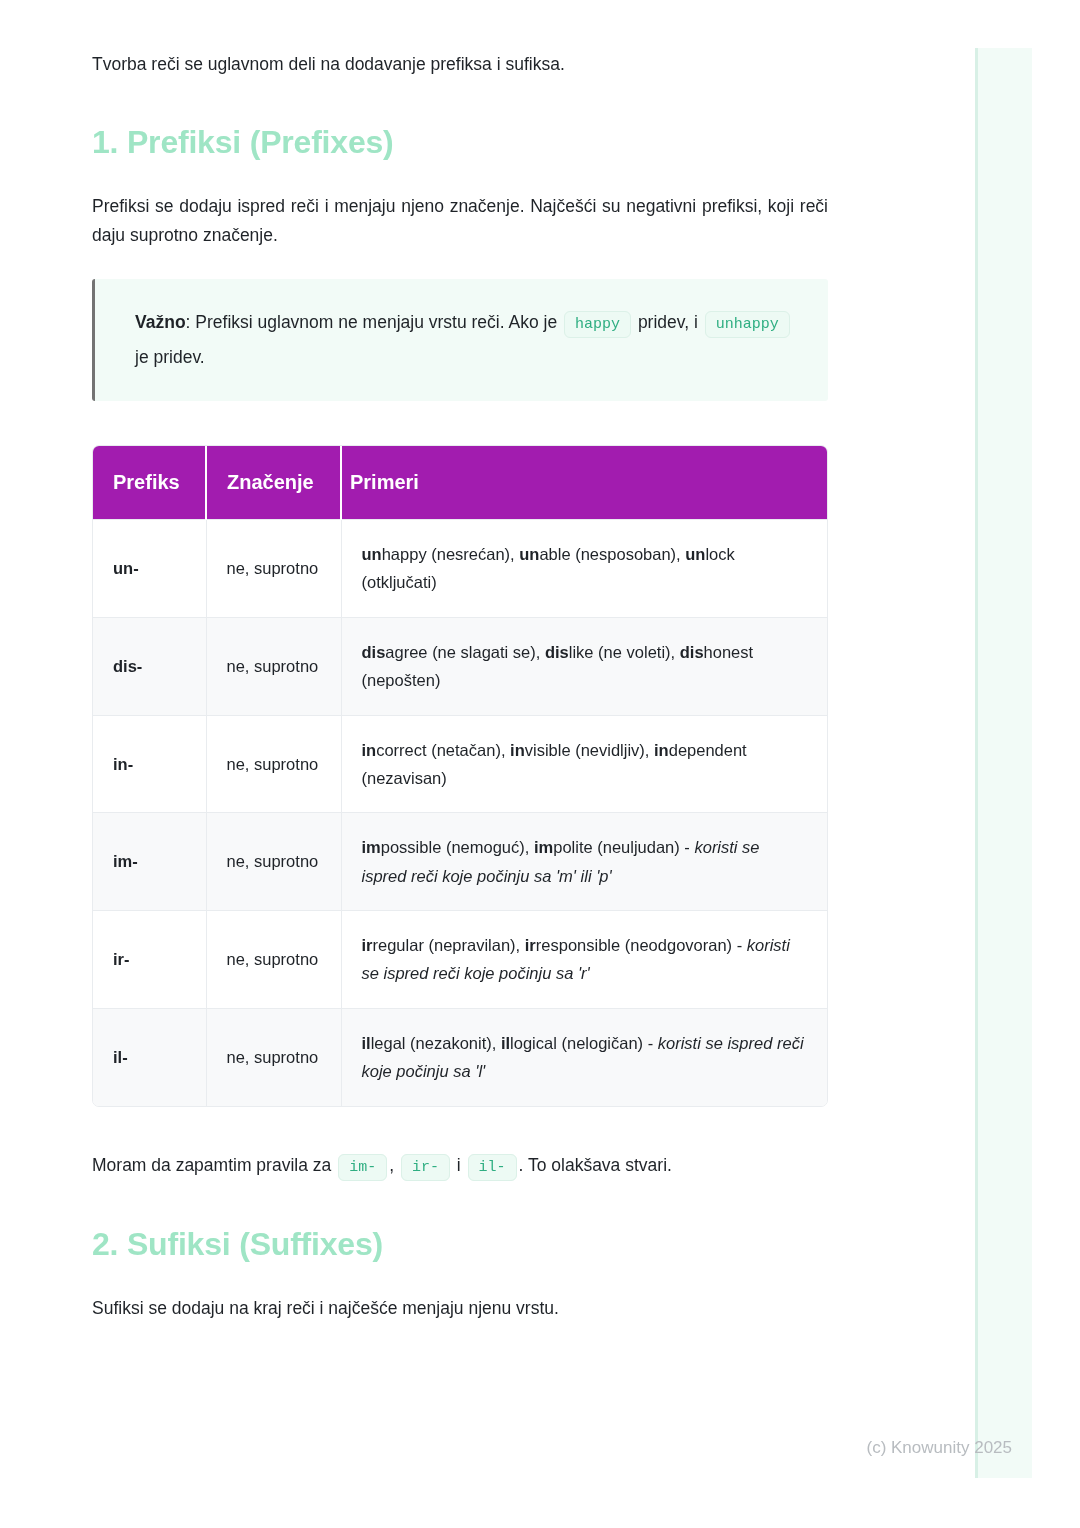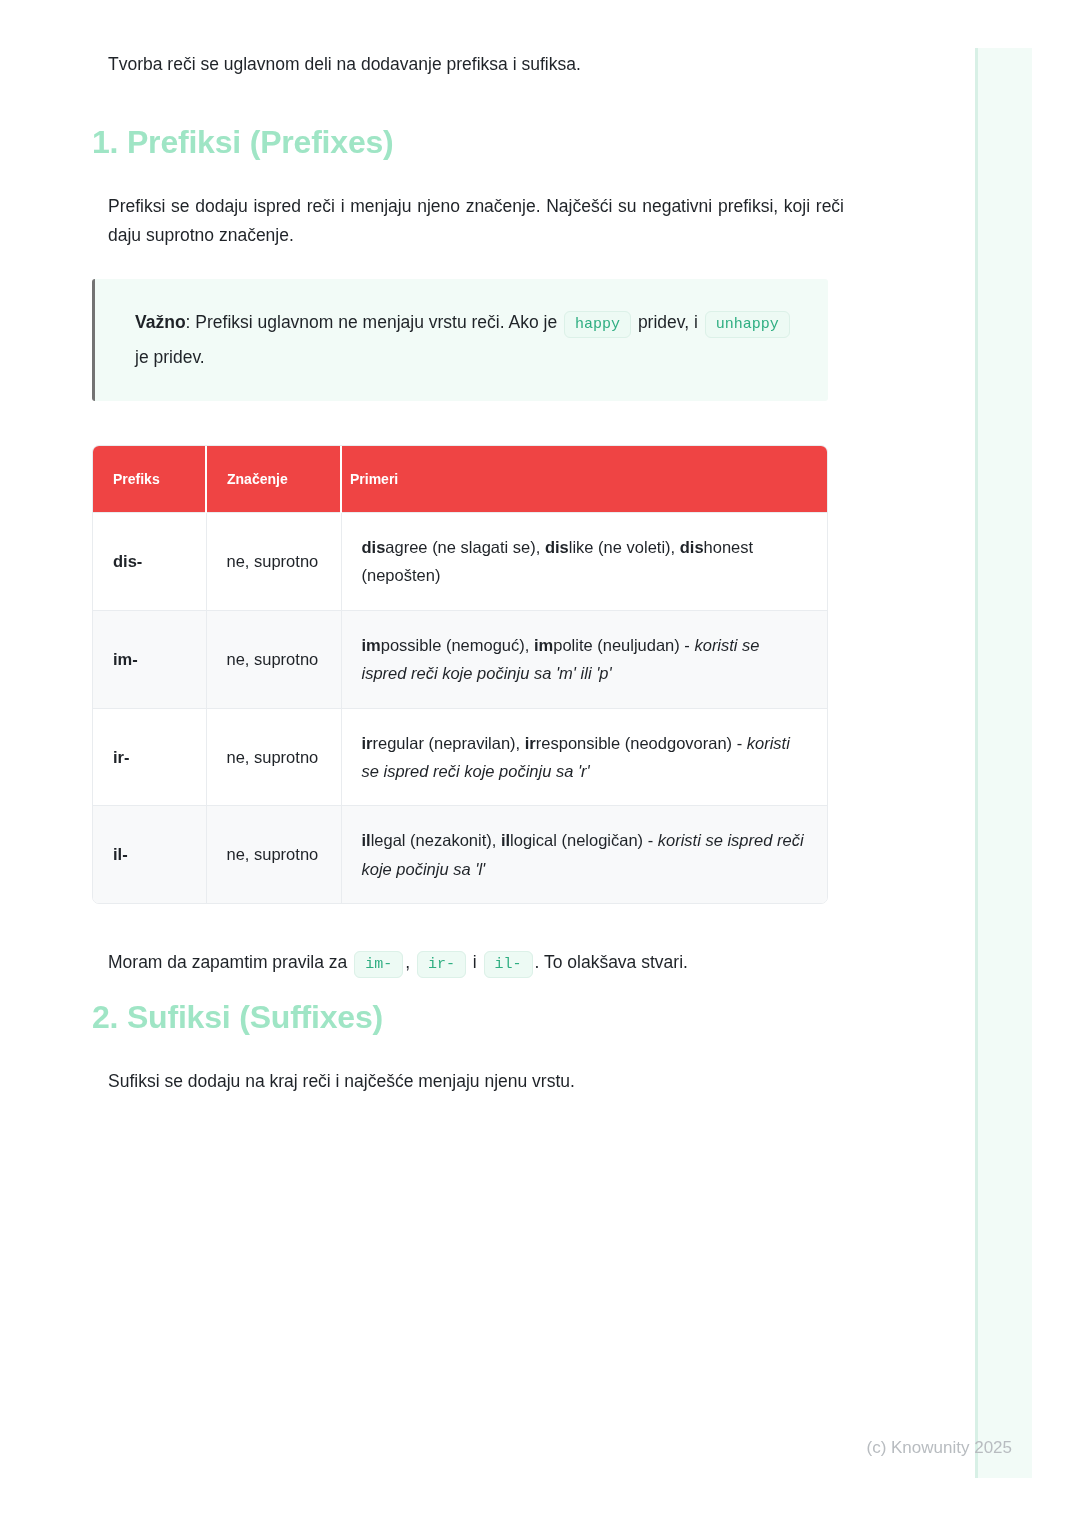--- a/index.html
+++ b/index.html
@@ -39,21 +39,21 @@
     z-index: 2;
     padding: 50px 92px 0 92px;
     width: 1080px;
   }
 
   
   .para {
     font-size: 17.5px;
     line-height: 1.62;
     color: #1f2328;
-    margin: 0 0 30px 16px;
+    margin: 0 0 30px 0;
     text-align: justify;
     max-width: 736px;
   }
   .para.lead { margin-bottom: 44px; }
   .para.tight { margin-bottom: 0; }
 
   h2.section-heading {
     font-size: 32px;
     line-height: 1.25;
     font-weight: 700;
@@ -107,23 +107,23 @@
     border-radius: 7px;
     overflow: hidden;
     border: 1px solid #e9ecef;
   }
   table.prefix-table {
     width: 100%;
     border-collapse: collapse;
     table-layout: fixed;
   }
   table.prefix-table thead th {
-    background: #ef4444;
+    background: #a21caf;
     color: #ffffff;
-    font-size: 14px;
+    font-size: 20px;
     font-weight: 700;
     text-align: left;
     padding: 25px 20px;
     border-right: 2px solid #ffffff;
     vertical-align: middle;
   }
   table.prefix-table thead th:last-child { border-right: none; padding-left: 8px; }
 
   table.prefix-table td {
     font-size: 16.5px;
@@ -186,23 +186,33 @@
       </colgroup>
       <thead>
         <tr>
           <th>Prefiks</th>
           <th>Značenje</th>
           <th>Primeri</th>
         </tr>
       </thead>
       <tbody id="table-body">
           <tr>
+            <td class="cell-prefix">un-</td>
+            <td class="cell-meaning">ne, suprotno</td>
+            <td class="cell-examples"><b>un</b><span>happy (nesrećan), </span><b>un</b><span>able (nesposoban), </span><b>un</b><span>lock (otključati)</span></td>
+          </tr>
+          <tr>
             <td class="cell-prefix">dis-</td>
             <td class="cell-meaning">ne, suprotno</td>
             <td class="cell-examples"><b>dis</b><span>agree (ne slagati se), </span><b>dis</b><span>like (ne voleti), </span><b>dis</b><span>honest (nepošten)</span></td>
+          </tr>
+          <tr>
+            <td class="cell-prefix">in-</td>
+            <td class="cell-meaning">ne, suprotno</td>
+            <td class="cell-examples"><b>in</b><span>correct (netačan), </span><b>in</b><span>visible (nevidljiv), </span><b>in</b><span>dependent (nezavisan)</span></td>
           </tr>
           <tr>
             <td class="cell-prefix">im-</td>
             <td class="cell-meaning">ne, suprotno</td>
             <td class="cell-examples"><b>im</b><span>possible (nemoguć), </span><b>im</b><span>polite (neuljudan) - </span><i>koristi se ispred reči koje počinju sa 'm' ili 'p'</i></td>
           </tr>
           <tr>
             <td class="cell-prefix">ir-</td>
             <td class="cell-meaning">ne, suprotno</td>
             <td class="cell-examples"><b>ir</b><span>regular (nepravilan), </span><b>ir</b><span>responsible (neodgovoran) - </span><i>koristi se ispred reči koje počinju sa 'r'</i></td>
@@ -211,19 +221,19 @@
             <td class="cell-prefix">il-</td>
             <td class="cell-meaning">ne, suprotno</td>
             <td class="cell-examples"><b>il</b><span>legal (nezakonit), </span><b>il</b><span>logical (nelogičan) - </span><i>koristi se ispred reči koje počinju sa 'l'</i></td>
           </tr>
         </tbody>
     </table>
   </div>
 
   <p class="para tight"><span>Moram da zapamtim pravila za </span><code class="chip">im-</code><span>, </span><code class="chip">ir-</code><span> i </span><code class="chip">il-</code><span>. To olakšava stvari.</span></p>
 
-  <h2 class="section-heading" style="margin-top:20px;">2. Sufiksi (Suffixes)</h2>
+  <h2 class="section-heading" style="margin-top:44px;">2. Sufiksi (Suffixes)</h2>
 
   <p class="para">Sufiksi se dodaju na kraj reči i najčešće menjaju njenu vrstu.</p>
 
 </div>
 
 <div class="footer-mark">(c) Knowunity 2025</div>
 
 </body></html>

